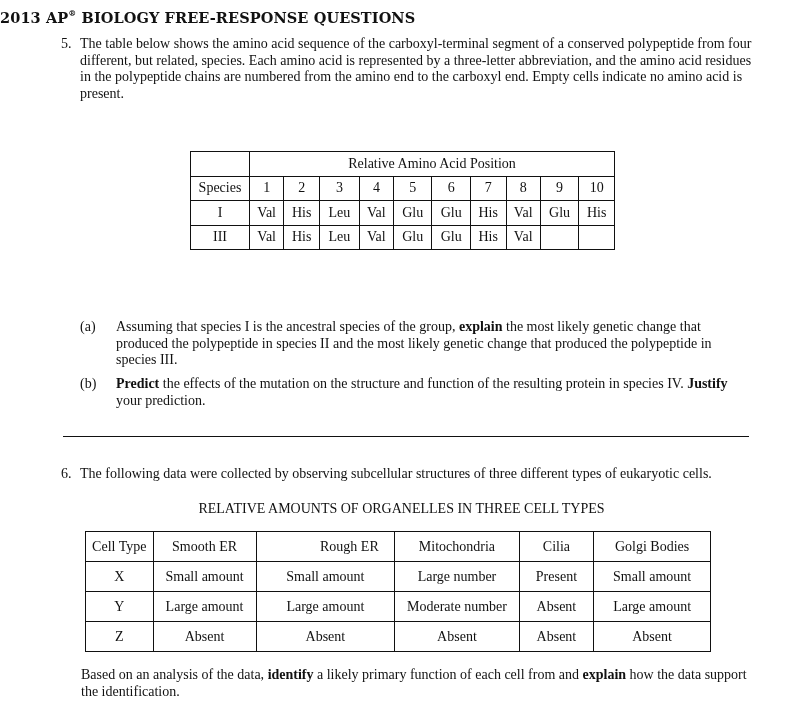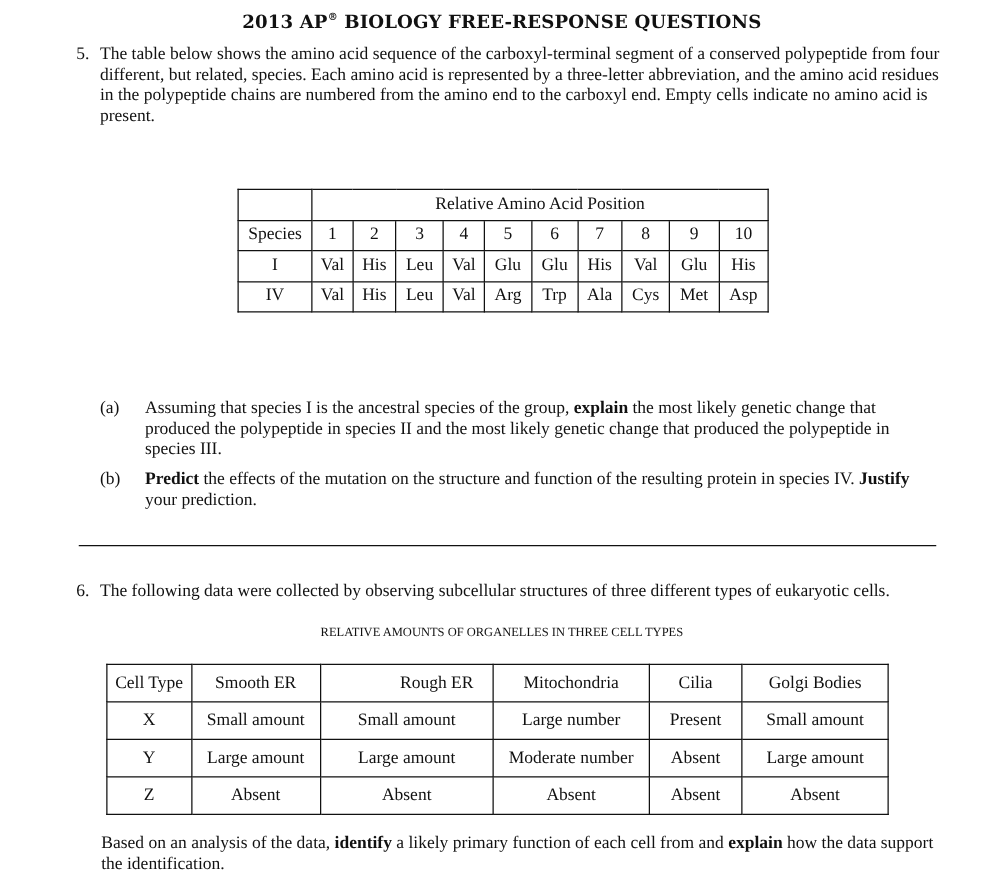--- a/index.html
+++ b/index.html
@@ -1,18 +1,18 @@
 <!DOCTYPE html>
 <html><head>
 <meta charset="utf-8">
 <style>
   html, body { margin:0; padding:0; background:#ffffff; }
   body { width:803px; height:705px; position:relative; overflow:hidden;
          font-family:"Liberation Serif", "DejaVu Serif", serif; color:#111; }
-  .title { position:absolute; top:9px; left:0; width:803px; text-align:center;
+  .title { position:absolute; top:9px; left:0; width:803px; 
            font-family:"DejaVu Serif", serif; font-weight:bold; font-size:14.5px;
            letter-spacing:0.1px; }
   .title sup { font-size:8px; vertical-align:top; position:relative; top:-1px; }
   .q { position:absolute; font-size:14px; line-height:16.5px; }
   .q .num { position:absolute; left:0; top:0; }
   .q .body { margin-left:19px; }
   #q5 { left:61px; top:36px; width:700px; }
   #q6 { left:61px; top:466px; width:720px; }
   .sub { position:absolute; font-size:14px; line-height:16.5px; }
   .sub .lbl { position:absolute; left:0; top:0; }
@@ -21,21 +21,21 @@
   #qb { left:80px; top:376px; width:670px; }
   b { font-weight:bold; }
   table { border-collapse:collapse; position:absolute; font-size:14px; }
   td { border:1.2px solid #111; text-align:center; padding:0; }
   #aa-table { left:190px; top:151px; width:425px; }
   #aa-table td { height:23.5px; }
   #aa-table .species-col { width:58px; }
   #rule { position:absolute; left:63px; top:436px; width:686px; height:0;
           border-top:1.3px solid #111; }
   .tcaption { position:absolute; top:501px; left:0; width:803px; text-align:center;
-              font-size:10px; }
+              font-size:14px; }
   #org-table { left:85px; top:531px; width:626px; }
   #org-table td { height:29px; }
   #para6 { position:absolute; left:81px; top:667px; width:680px; font-size:14px; line-height:16.5px; }
 </style>
 </head>
 <body>
 
 <div class="title"><span>2013 AP</span><sup>®</sup><span> BIOLOGY FREE-RESPONSE QUESTIONS</span></div>
 
 <div class="q" id="q5">
@@ -69,31 +69,31 @@
         <td>Leu</td>
         <td>Val</td>
         <td>Glu</td>
         <td>Glu</td>
         <td>His</td>
         <td>Val</td>
         <td>Glu</td>
         <td>His</td>
       </tr>
       <tr>
-        <td class="species-col">IV</td>
+        <td class="species-col">III</td>
         <td>Val</td>
         <td>His</td>
         <td>Leu</td>
         <td>Val</td>
-        <td>Arg</td>
-        <td>Trp</td>
-        <td>Ala</td>
-        <td>Cys</td>
-        <td>Met</td>
-        <td>Asp</td>
+        <td>Glu</td>
+        <td>Glu</td>
+        <td>His</td>
+        <td>Val</td>
+        <td></td>
+        <td></td>
       </tr>
     </tbody>
 </table>
 
 <div class="sub" id="qa">
   <span class="lbl">(a)</span>
   <div class="body"><span>Assuming that species I is the ancestral species of the group, </span><b>explain</b><span> the most likely genetic change that produced the polypeptide in species II and the most likely genetic change that produced the polypeptide in species III.</span></div>
 </div>
 
 <div class="sub" id="qb">

